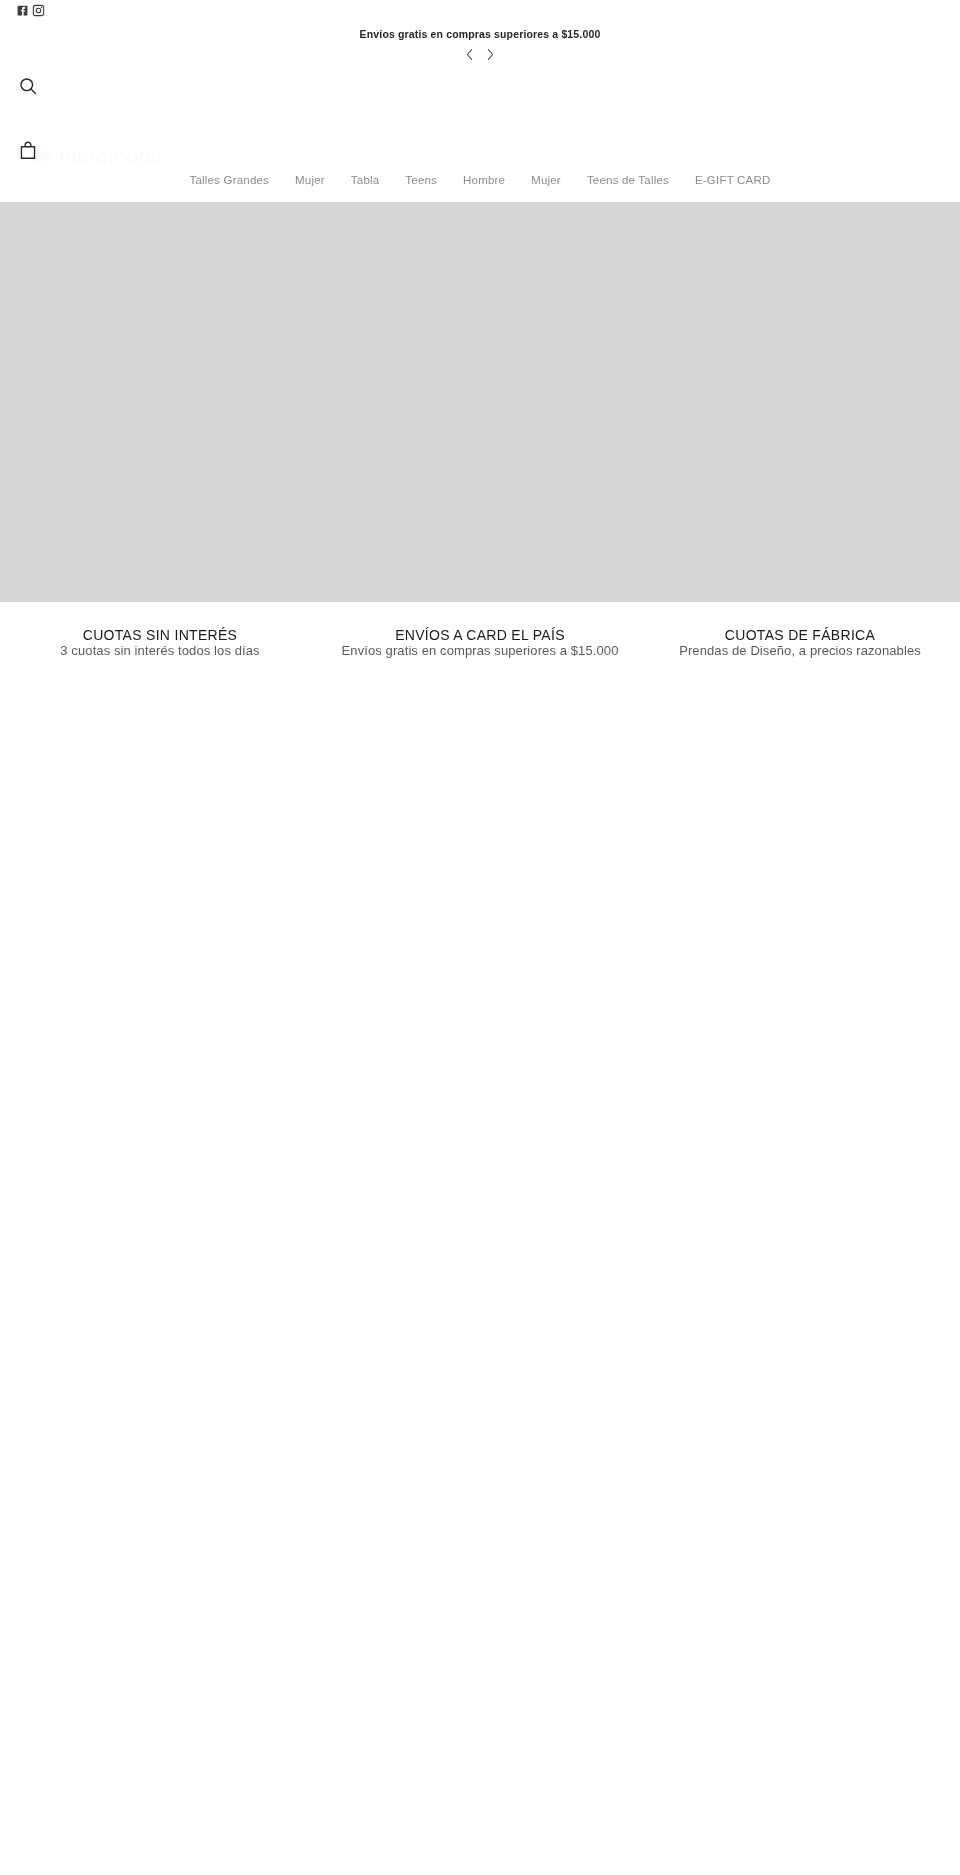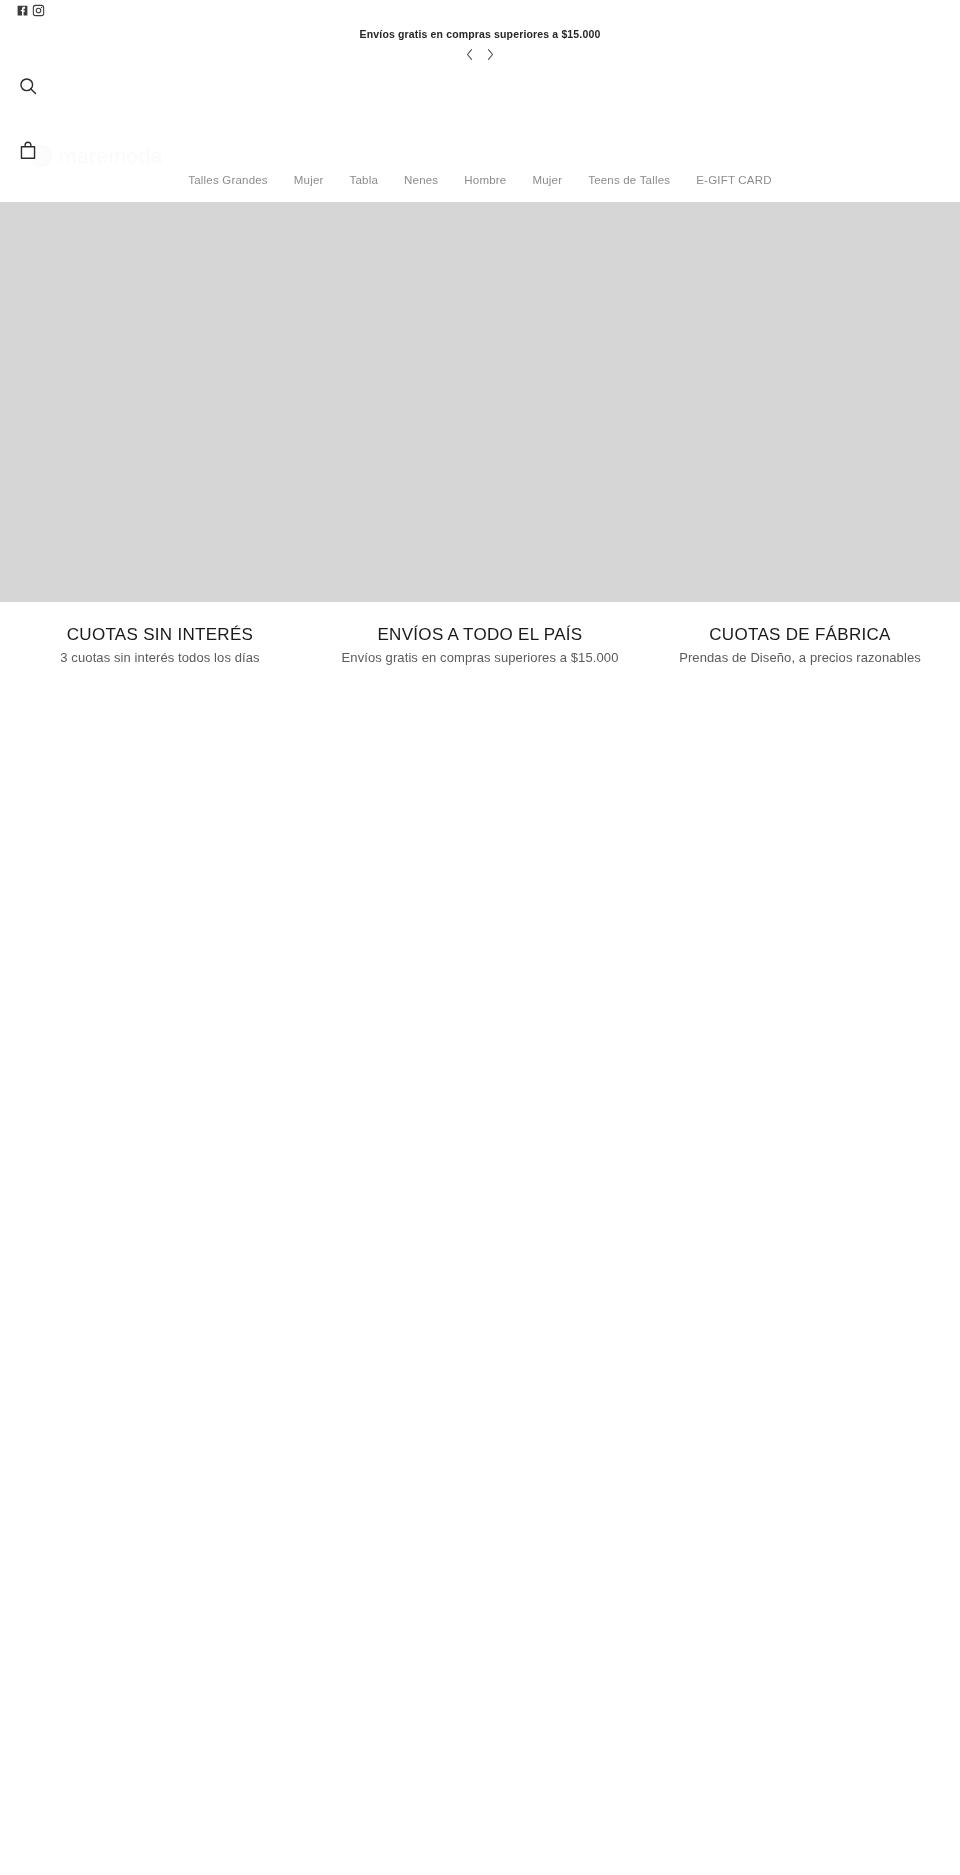--- a/index.html
+++ b/index.html
@@ -137,25 +137,24 @@
     display:flex;
     background:#ffffff;
     padding:24px 0 26px;
   }
   .feature-col {
     flex:1;
     text-align:center;
     padding:0 10px;
   }
   .feature-title {
-    font-size:17px;
+    font-size:14px;
     font-weight:400;
     color:#1a1a1a;
     letter-spacing:.3px;
-    margin-bottom:7px;
     line-height:18px;
   }
   .feature-sub {
     font-size:13px;
     color:#5b5b5b;
     line-height:14px;
     letter-spacing:.1px;
   }
 
   
@@ -226,36 +225,36 @@
       <path d="M3 8h16v14H3z"></path>
       <path d="M7.5 8V6a3.5 3.5 0 0 1 7 0v2"></path>
     </svg>
   </button>
 </header>
 
 <nav class="main-nav">
   <a href="#" class="nav-link">Talles Grandes</a>
   <a href="#" class="nav-link">Mujer</a>
   <a href="#" class="nav-link">Tabla</a>
-  <a href="#" class="nav-link">Nenes</a>
+  <a href="#" class="nav-link">Teens</a>
   <a href="#" class="nav-link">Hombre</a>
   <a href="#" class="nav-link">Mujer</a>
   <a href="#" class="nav-link">Teens de Talles</a>
   <a href="#" class="nav-link">E-GIFT CARD</a>
 </nav>
 
 <section class="hero"></section>
 
 <section class="features">
   <div class="feature-col">
     <div class="feature-title">CUOTAS SIN INTERÉS</div>
     <div class="feature-sub">3 cuotas sin interés todos los días</div>
   </div>
   <div class="feature-col">
-    <div class="feature-title">ENVÍOS A TODO EL PAÍS</div>
+    <div class="feature-title">ENVÍOS A CARD EL PAÍS</div>
     <div class="feature-sub">Envíos gratis en compras superiores a $15.000</div>
   </div>
   <div class="feature-col">
     <div class="feature-title">CUOTAS DE FÁBRICA</div>
     <div class="feature-sub">Prendas de Diseño, a precios razonables</div>
   </div>
 </section>
 
 <section class="collection-list">
   <a href="#" class="collection-card card-calzas">

